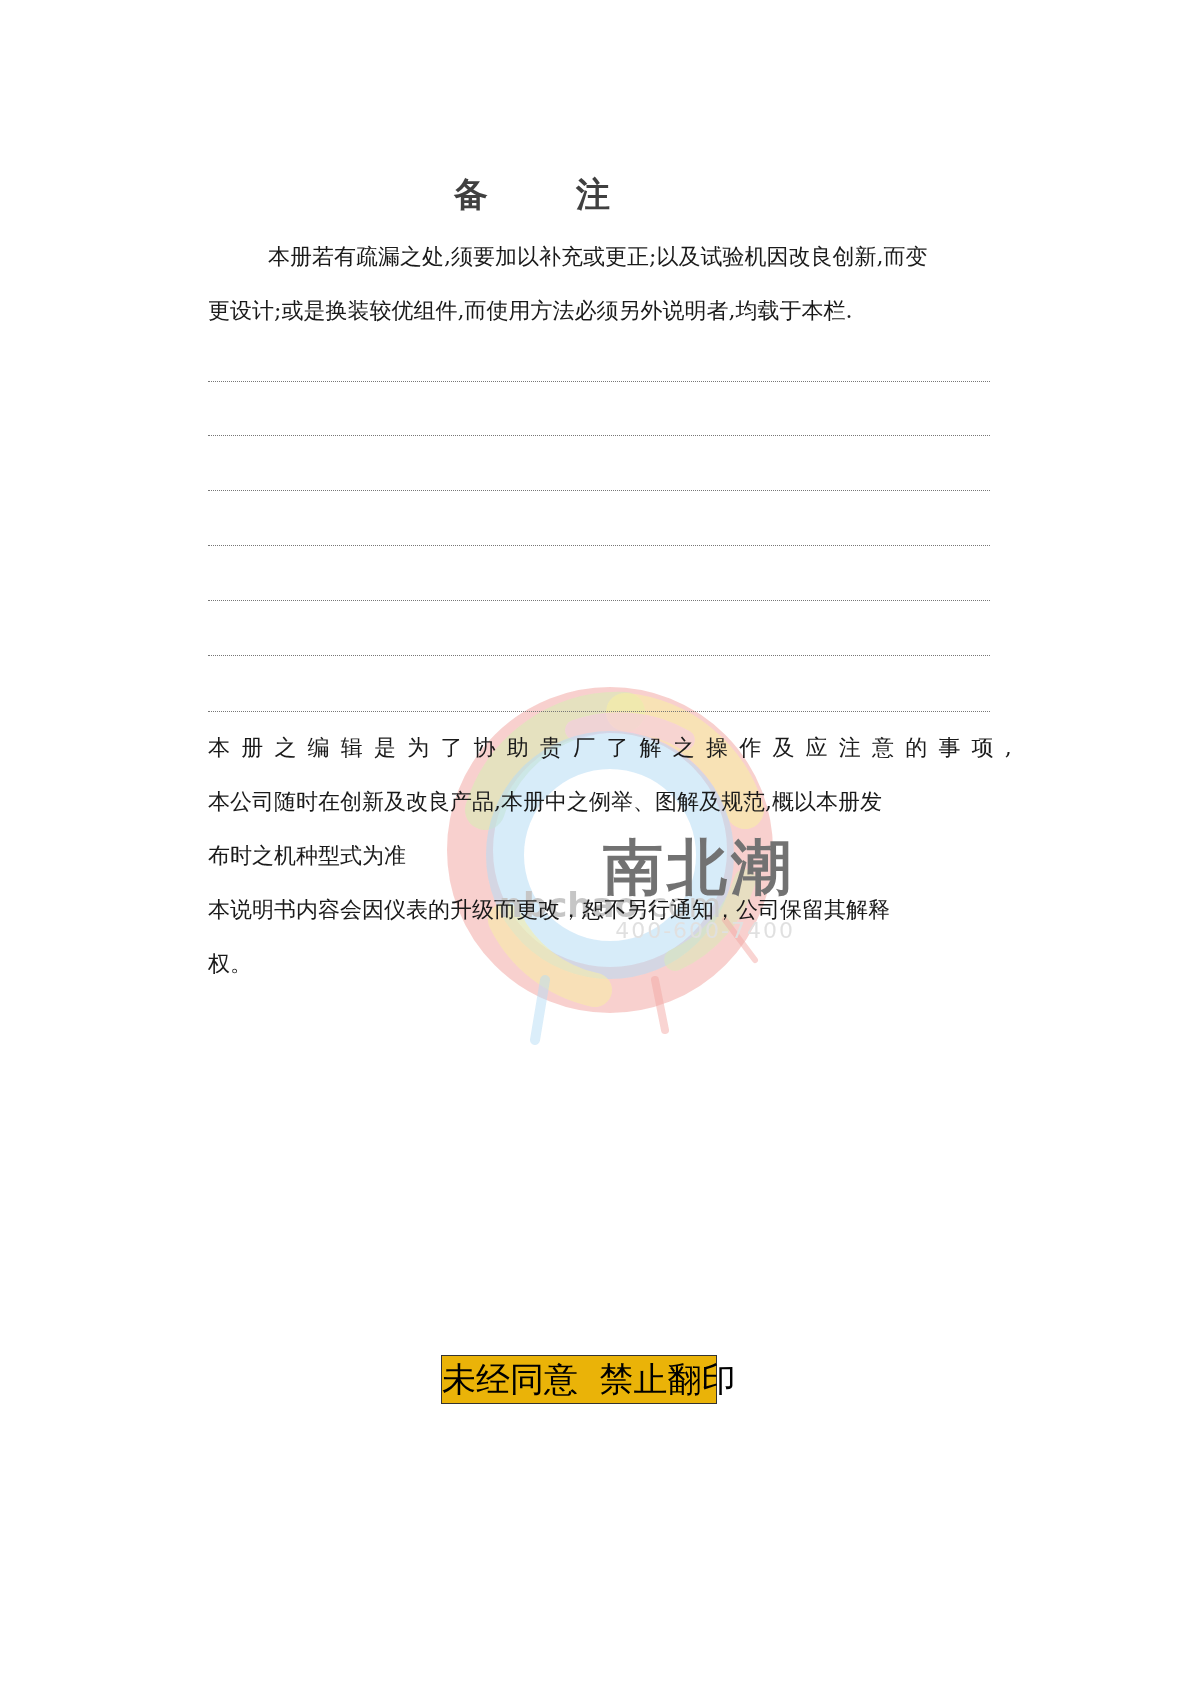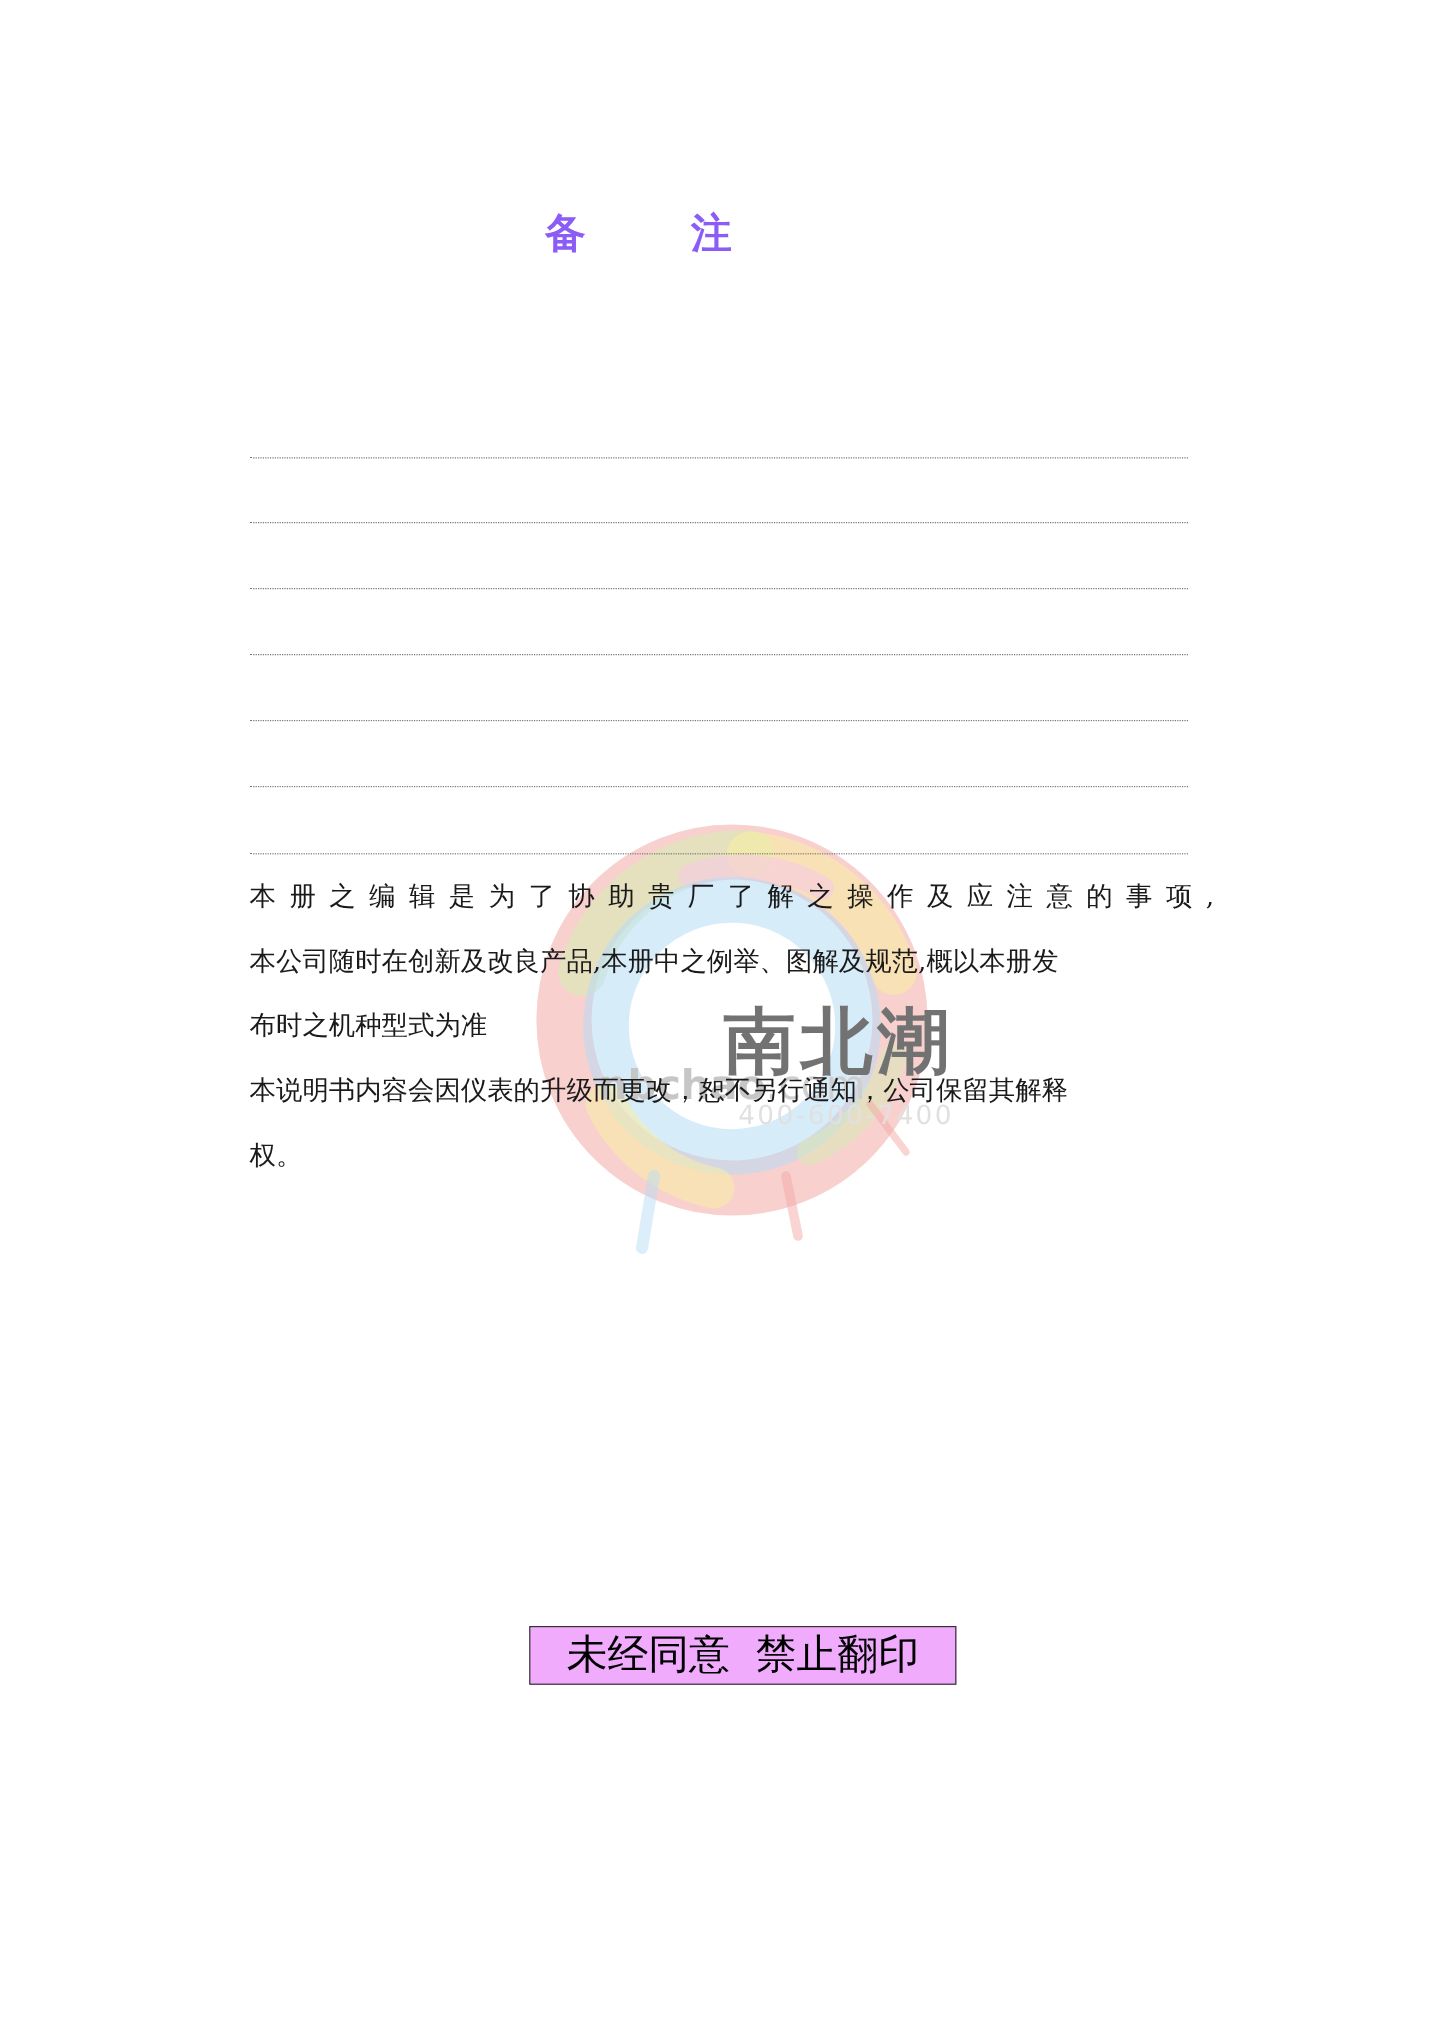--- a/index.html
+++ b/index.html
@@ -2,21 +2,21 @@
 <html><head>
 <meta charset="utf-8">
 <style>
   html, body { margin: 0; padding: 0; background: #ffffff; }
   body { width: 1200px; height: 1694px; position: relative; overflow: hidden;
          font-family: "DejaVu Serif", "Liberation Serif", serif; color: #111; }
   .page { position: absolute; left: 0; top: 0; width: 1200px; height: 1694px; }
 
   .title { position: absolute; top: 172px; left: 0; width: 1064px; text-align: center;
            font-size: 34px; font-weight: bold; letter-spacing: 38px; text-indent: 38px;
-           font-family: "DejaVu Sans", sans-serif; color: #8b5cf6; }
+           font-family: "DejaVu Sans", sans-serif; color: #404040; }
 
   .para { position: absolute; left: 208px; width: 784px; font-size: 22px; line-height: 54px;
           color: #1a1a1a; z-index: 2; }
   .para .line { display: block; white-space: nowrap; }
   .p1 { top: 230px; }
   .p1 .indent { padding-left: 60px; }
   .p2 { top: 721px; }
   .p2 .spaced { letter-spacing: 11.2px; }
   .p3 { top: 883px; }
 
@@ -25,32 +25,36 @@
 
   .watermark { position: absolute; left: 425px; top: 660px; width: 370px; height: 400px;
                z-index: 0; opacity: 0.55; pointer-events: none; }
   .wm-text { position: absolute; left: 0; width: 370px; text-align: center; z-index: 1; }
   .wm-brand { top: 168px; font-size: 60px; font-weight: bold; color: #000000;
               font-family: "DejaVu Serif", serif; letter-spacing: 4px; text-align: right; }
   .wm-site { top: 225px; font-size: 34px; color: #a8a8a8; font-family: "DejaVu Sans", sans-serif; }
   .wm-site b { font-weight: bold; color: #999; }
   .wm-phone { top: 258px; font-size: 22px; color: #c8c8c8; font-family: "DejaVu Sans", sans-serif; letter-spacing: 2px; text-align: right; }
 
-  .stamp { position: absolute; left: 441px; top: 1355px; width: 356px; height: 49px;
-           background: #f0abfc; border: 1.5px solid #333; box-sizing: border-box;
+  .stamp { position: absolute; left: 441px; top: 1355px; width: 276px; height: 49px;
+           background: #eab308; border: 1.5px solid #333; box-sizing: border-box;
            font-family: "DejaVu Sans", sans-serif; font-size: 34px; line-height: 46px;
            text-align: center; color: #000; white-space: pre; }
 </style>
 </head>
 <body>
 
 <div class="page">
 
   <div class="title">备 注</div>
 
+  <div class="para p1">
+    <span class="line indent">本册若有疏漏之处,须要加以补充或更正;以及试验机因改良创新,而变</span>
+    <span class="line">更设计;或是换装较优组件,而使用方法必须另外说明者,均载于本栏.</span>
+  </div>
 
   <div class="rule" style="top:381px"></div>
   <div class="rule" style="top:435px"></div>
   <div class="rule" style="top:490px"></div>
   <div class="rule" style="top:545px"></div>
   <div class="rule" style="top:600px"></div>
   <div class="rule" style="top:655px"></div>
   <div class="rule" style="top:711px"></div>
 
   <div class="watermark">

